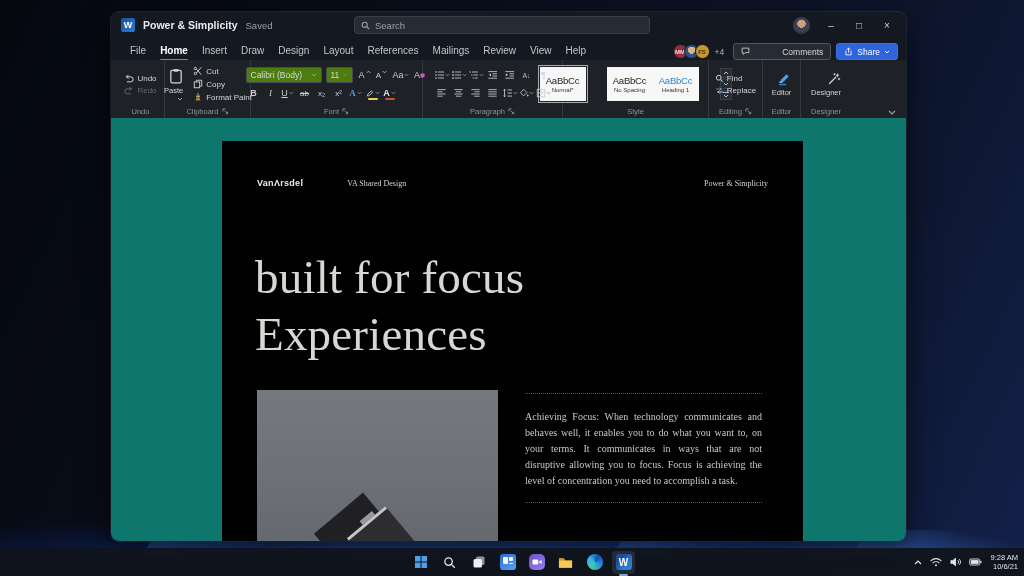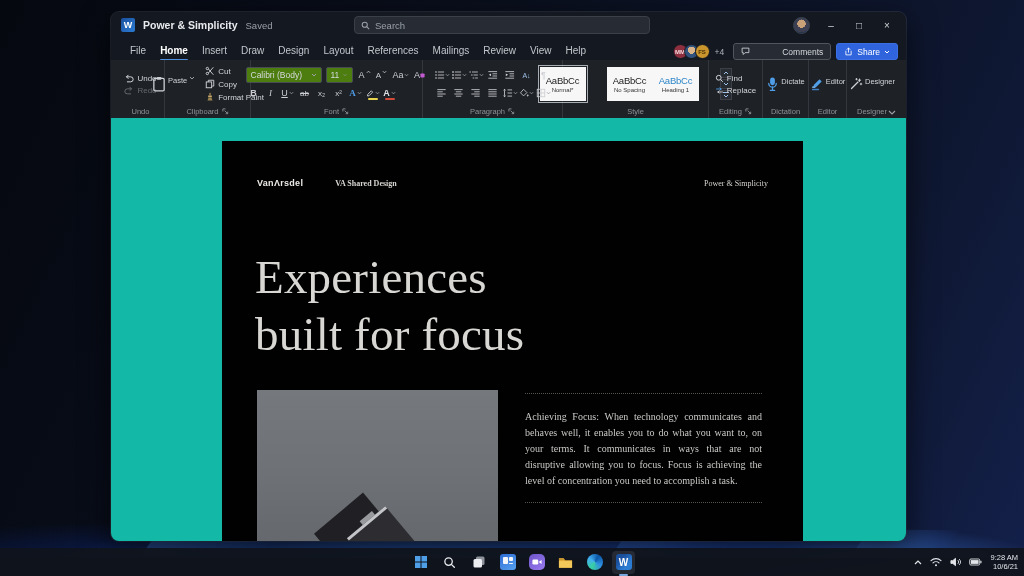--- a/index.html
+++ b/index.html
@@ -61,21 +61,21 @@
   .share-btn { color:#fff; background:#2f64dd; border:1px solid #3a6fe6; }
 
   
   .ribbon { height:58px; background:#1e2126; display:flex; padding-left:6px; position:relative; flex:0 0 auto; }
   .grp { display:flex; flex-direction:column; border-right:1px solid #34373d; padding:3px 2px 0; }
   .g-body { flex:1; display:flex; align-items:center; justify-content:center; gap:3px; }
   .g-label { height:13px; display:flex; align-items:center; justify-content:center; gap:3px; font-size:7.5px; color:#8f9298; }
   .col { display:flex; flex-direction:column; justify-content:center; gap:1px; }
   .minibtn { display:flex; align-items:center; gap:3px; font-size:8px; color:#d2d5d9; background:none; border:0; padding:1px 3px; border-radius:2px; font-family:inherit; white-space:nowrap; }
   .minibtn.dim { color:#666a70; }
-  .bigbtn { display:flex; flex-direction:row; align-items:flex-start; justify-content:center; gap:2px; font-size:7.5px; color:#d2d5d9; background:none; border:0; padding:2px 4px; border-radius:2px; font-family:inherit; }
+  .bigbtn { display:flex; flex-direction:column; align-items:flex-end; justify-content:center; gap:2px; font-size:7.5px; color:#d2d5d9; background:none; border:0; padding:2px 4px; border-radius:2px; font-family:inherit; }
   .ib { width:16px; height:16px; display:flex; align-items:center; justify-content:center; color:#ccced3; background:none; border:0; border-radius:2px; font-size:9px; font-family:inherit; position:relative; }
   .combo { height:16px; background:#4d7c0f; border:1px solid #474c54; border-radius:2px; display:flex; align-items:center;
     padding:0 4px; gap:4px; font-size:8.5px; color:#d6d9dd; }
   .rows2 { display:flex; flex-direction:column; gap:2px; }
   .row { display:flex; align-items:center; gap:1px; }
   .cvx { color:#9ba0a7; }
   .launcher { color:#8f9298; }
   .fx-b { font-weight:bold; }
   .fx-i { font-style:italic; font-family:"Liberation Serif",serif; }
   .fx-u { text-decoration:underline; }
@@ -92,25 +92,25 @@
   .stylecard .sname { font-size:6px; color:#333; margin-top:1px; }
   .card-sel { outline:1.5px solid #a9adb4; outline-offset:1px; }
   .joined { display:flex; background:#f7f7f7; }
   .joined .stylecard { background:transparent; }
   .samp-h1 { color:#2e86c8 !important; }
   .gal-arrows { display:flex; flex-direction:column; gap:1px; }
   .gal-arrows button { width:12px; height:10px; background:#272b32; border:1px solid #3c4046; color:#9fc0e8; display:flex; align-items:center; justify-content:center; padding:0; }
   .morebar { width:6px; border-top:1px solid #9fc0e8; padding-top:1px; display:flex; justify-content:center; }
 
   
-  .canvas { flex:1; position:relative; background:#14b8a6; overflow:hidden; }
+  .canvas { flex:1; position:relative; background:#0f766e; overflow:hidden; }
   .page { position:absolute; left:111px; top:23px; width:581px; bottom:0; background:#010102; }
   .doc-header { position:absolute; top:37px; left:35px; right:35px; display:flex; align-items:baseline; }
   .logo { font-size:9px; font-weight:bold; color:#eceae6; letter-spacing:.3px; }
-  .doc-sub { margin-left:32px; font-family:"Liberation Serif",serif; font-size:8px; color:#d8d6d1;font-weight:bold; }
+  .doc-sub { margin-left:44px; font-family:"Liberation Serif",serif; font-size:8px; color:#d8d6d1; }
   .doc-hr { margin-left:auto; font-family:"Liberation Serif",serif; font-size:8px; color:#d8d6d1; }
   .doc-heading { position:absolute; left:33px; top:108px; font-family:"Liberation Serif",serif; font-weight:400;
     font-size:47px; line-height:57px; color:#d8d7d3; letter-spacing:.2px; }
   .doc-photo { position:absolute; left:35px; top:249px; width:241px; bottom:0; overflow:hidden;
     background:linear-gradient(180deg,#75797e 0%,#6e7277 55%,#65696e 100%); }
   .b1 { position:absolute; bottom:-34px; left:72px; width:64px; height:70px; background:#202024; transform:rotate(-40deg); }
   .b2 { position:absolute; bottom:-36px; left:104px; width:50px; height:62px; background:#2c2c31; transform:rotate(-40deg); border-top:3px solid #c3c4c7; }
   .b3 { position:absolute; bottom:16px; left:104px; width:16px; height:10px; background:#97999d; transform:rotate(-40deg); }
   .doc-col { position:absolute; left:303px; top:252px; width:237px; }
   .dotline { border-top:1.5px dotted #56564f; }
@@ -578,35 +578,20 @@
         </div>
       <div class="g-label">
           <span>Editing</span>
         <svg class="launcher" width="7" height="7" viewBox="0 0 8 8" fill="none" stroke="currentColor" stroke-width="1">
             <path d="M1 1h3M1 1v3"></path>
             <path d="M3 3l3.5 3.5M6.5 4.2v2.3H4.2"></path>
           </svg>
       </div>
     </div>
 
-    <div class="grp" style="width:46px">
-      <div class="g-body">
-        <button class="bigbtn">
-          <svg width="13" height="15" viewBox="0 0 12 14" fill="none" stroke="#4f9ee8" stroke-width="1.2" stroke-linecap="round">
-              <rect x="4.4" y="1" width="3.2" height="6" rx="1.6" fill="#4f9ee8"></rect>
-              <path d="M2.5 6a3.5 3.5 0 0 0 7 0"></path>
-              <path d="M6 9.5V12M4 12.5h4"></path>
-            </svg>
-          <span>Dictate</span>
-        </button>
-      </div>
-      <div class="g-label">
-          <span>Dictation</span>
-        </div>
-    </div>
 
     <div class="grp" style="width:38px">
       <div class="g-body">
         <button class="bigbtn">
           <svg width="14" height="14" viewBox="0 0 14 14" fill="none">
               <path d="M3 10.5 4 7.8l5.5-5.5 2.2 2.2L6.2 10 3.5 11z" fill="#4f9ee8"></path>
               <path d="M2.5 12.5h6" stroke="#3c7fc4" stroke-width="1.4" stroke-linecap="round"></path>
               <path d="M2.5 10.2h2.3" stroke="#7fb8ea" stroke-width="1.2" stroke-linecap="round"></path>
             </svg>
           <span>Editor</span>
@@ -642,22 +627,22 @@
   </div>
 
   <div class="canvas">
     <div class="page">
       <div class="doc-header">
         <span class="logo">VanΛrsdel</span>
         <span class="doc-sub">VA Shared Design</span>
         <span class="doc-hr">Power &amp; Simplicity</span>
       </div>
       <div class="doc-heading">
+        <div>built for focus</div>
         <div>Experiences</div>
-        <div>built for focus</div>
       </div>
       <div class="doc-photo">
         <div class="b1"></div>
         <div class="b3"></div>
         <div class="b2"></div>
       </div>
       <div class="doc-col">
         <div class="dotline"></div>
         <p class="doc-body">Achieving Focus: When technology communicates and behaves well, it enables you to do what you want to, on your terms. It communicates in ways that are not disruptive allowing you to focus. Focus is achieving the level of concentration you need to accomplish a task.</p>
         <div class="dotline bottom"></div>

